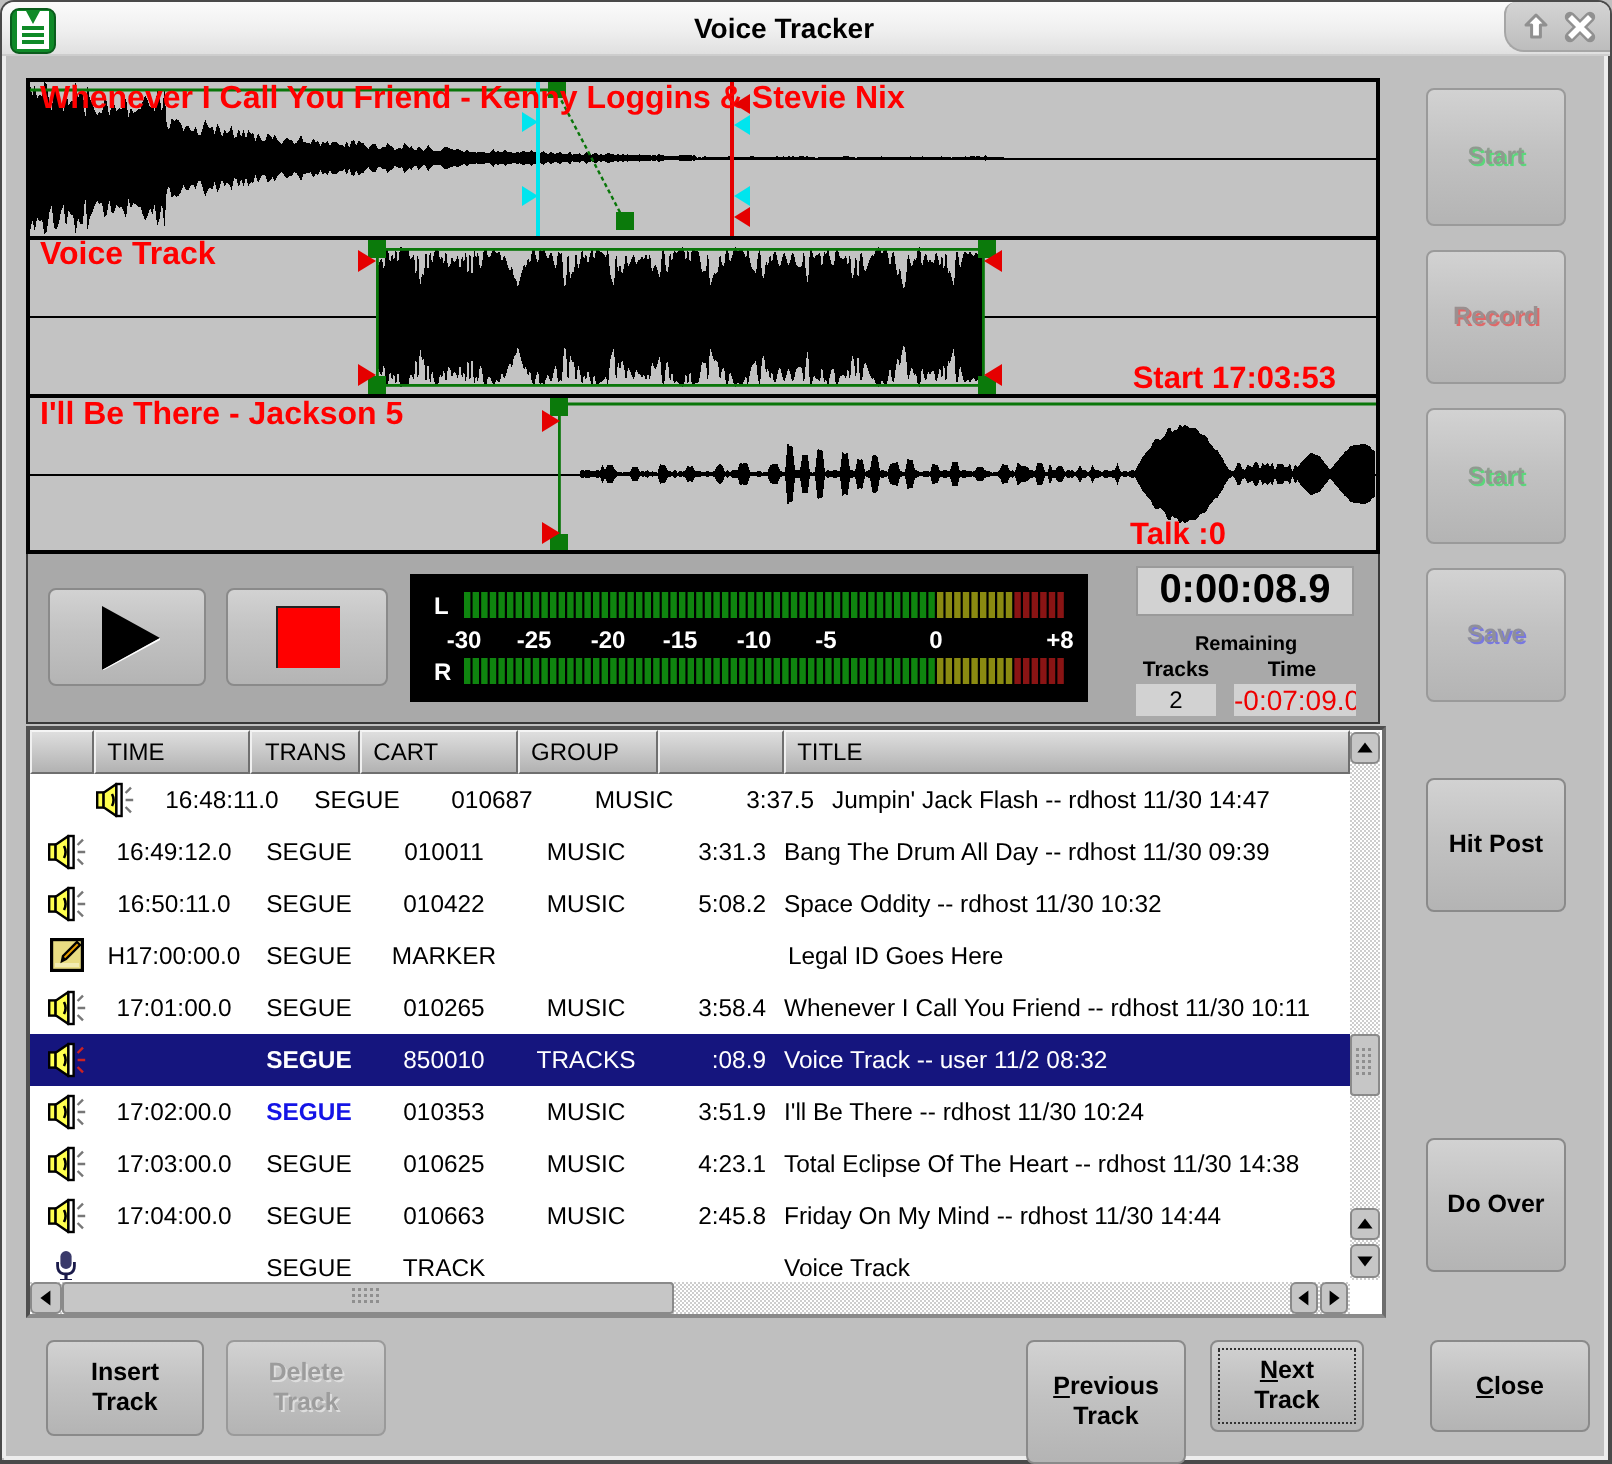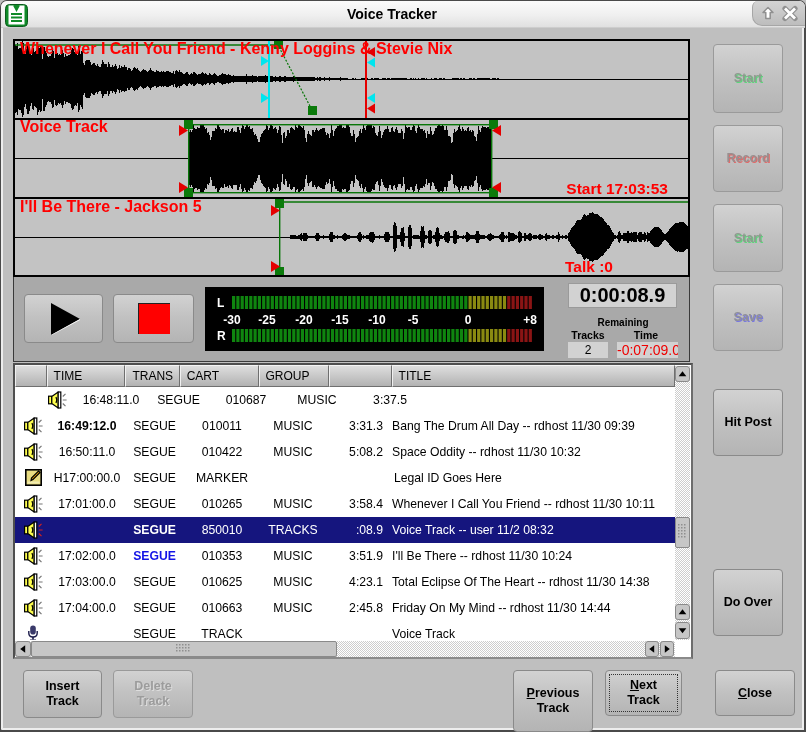--- a/index.html
+++ b/index.html
@@ -273,32 +273,33 @@
 <rect x="10.2" y="1" width="2.6" height="16" fill="#fff" stroke="#000" stroke-width="1.2"></rect>
 <path d="M8 6 Q9.6 9 8 12" fill="none" stroke="#000" stroke-width="1.3"></path>
 <path d="M14.8 5.5 L17.5 2.8 M14.8 9 L18.6 9 M14.8 12.5 L17.5 15.2" stroke="#777" stroke-width="1.2"></path>
 </g>
         </svg></div>
 <div style="position:absolute;left:32px;top:6px;width:80px;text-align:center;">16:48:11.0</div>
 <div style="position:absolute;left:112px;top:6px;width:55px;text-align:center;">SEGUE</div>
 <div style="position:absolute;left:167px;top:6px;width:80px;text-align:center;">010687</div>
 <div style="position:absolute;left:247px;top:6px;width:62px;text-align:center;">MUSIC</div>
 <div style="position:absolute;left:309px;top:6px;width:63px;text-align:right;box-sizing:border-box;padding-right:4px;">3:37.5</div>
+<div style="position:absolute;left:377px;top:6px;width:283px;overflow:hidden;white-space:nowrap;">Jumpin' Jack Flash -- rdhost 11/30 14:47</div>
 </div>
     <div style="position:absolute;left:0;top:26px;width:660px;height:26px;">
 <div style="position:absolute;left:8px;top:4px;width:20px;text-align:center;"><svg width="19" height="18" viewBox="0 0 19 18">
           <g>
 <rect x="0.6" y="5.2" width="3.2" height="7.6" fill="#ffff4f" stroke="#000" stroke-width="1.2"></rect>
 <path d="M3.8 5.4 L10.2 1 L10.2 17 L3.8 12.6 Z" fill="#ffff4f" stroke="#000" stroke-width="1.2" stroke-linejoin="round"></path>
 <rect x="10.2" y="1" width="2.6" height="16" fill="#fff" stroke="#000" stroke-width="1.2"></rect>
 <path d="M8 6 Q9.6 9 8 12" fill="none" stroke="#000" stroke-width="1.3"></path>
 <path d="M14.8 5.5 L17.5 2.8 M14.8 9 L18.6 9 M14.8 12.5 L17.5 15.2" stroke="#777" stroke-width="1.2"></path>
 </g>
         </svg></div>
-<div style="position:absolute;left:32px;top:6px;width:80px;text-align:center;font-weight:bold;">16:49:12.0</div>
+<div style="position:absolute;left:32px;top:6px;width:80px;text-align:center;">16:49:12.0</div>
 <div style="position:absolute;left:112px;top:6px;width:55px;text-align:center;">SEGUE</div>
 <div style="position:absolute;left:167px;top:6px;width:80px;text-align:center;">010011</div>
 <div style="position:absolute;left:247px;top:6px;width:62px;text-align:center;">MUSIC</div>
 <div style="position:absolute;left:309px;top:6px;width:63px;text-align:right;box-sizing:border-box;padding-right:4px;">3:31.3</div>
 <div style="position:absolute;left:377px;top:6px;width:283px;overflow:hidden;white-space:nowrap;">Bang The Drum All Day -- rdhost 11/30 09:39</div>
 </div>
     <div style="position:absolute;left:0;top:52px;width:660px;height:26px;">
 <div style="position:absolute;left:8px;top:4px;width:20px;text-align:center;"><svg width="19" height="18" viewBox="0 0 19 18">
           <g>
 <rect x="0.6" y="5.2" width="3.2" height="7.6" fill="#ffff4f" stroke="#000" stroke-width="1.2"></rect>

